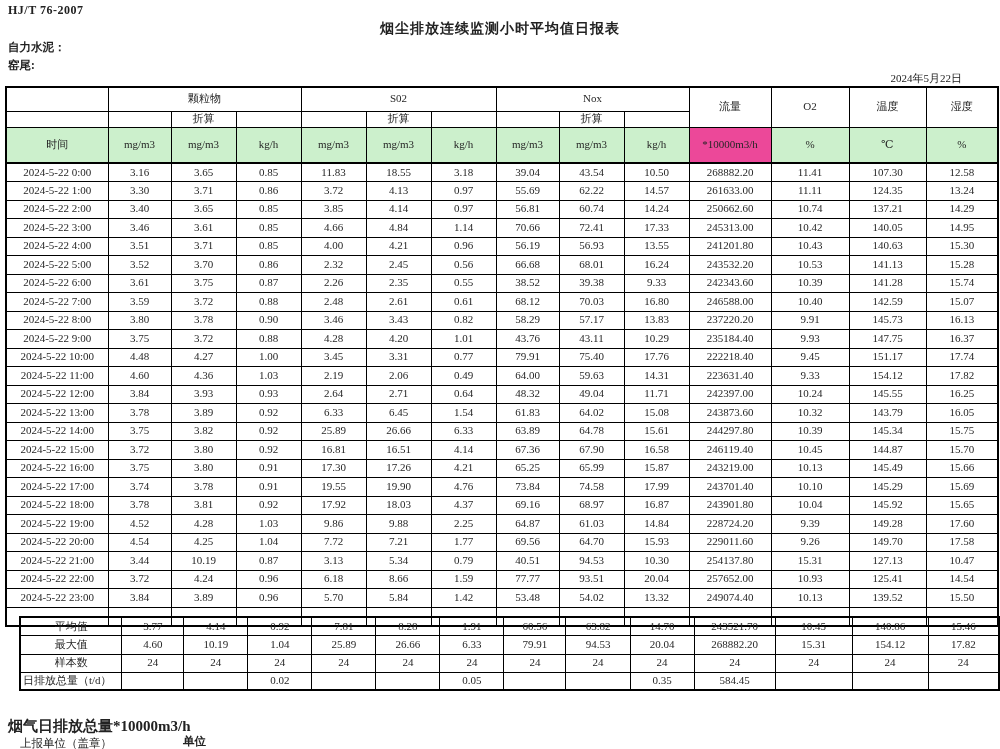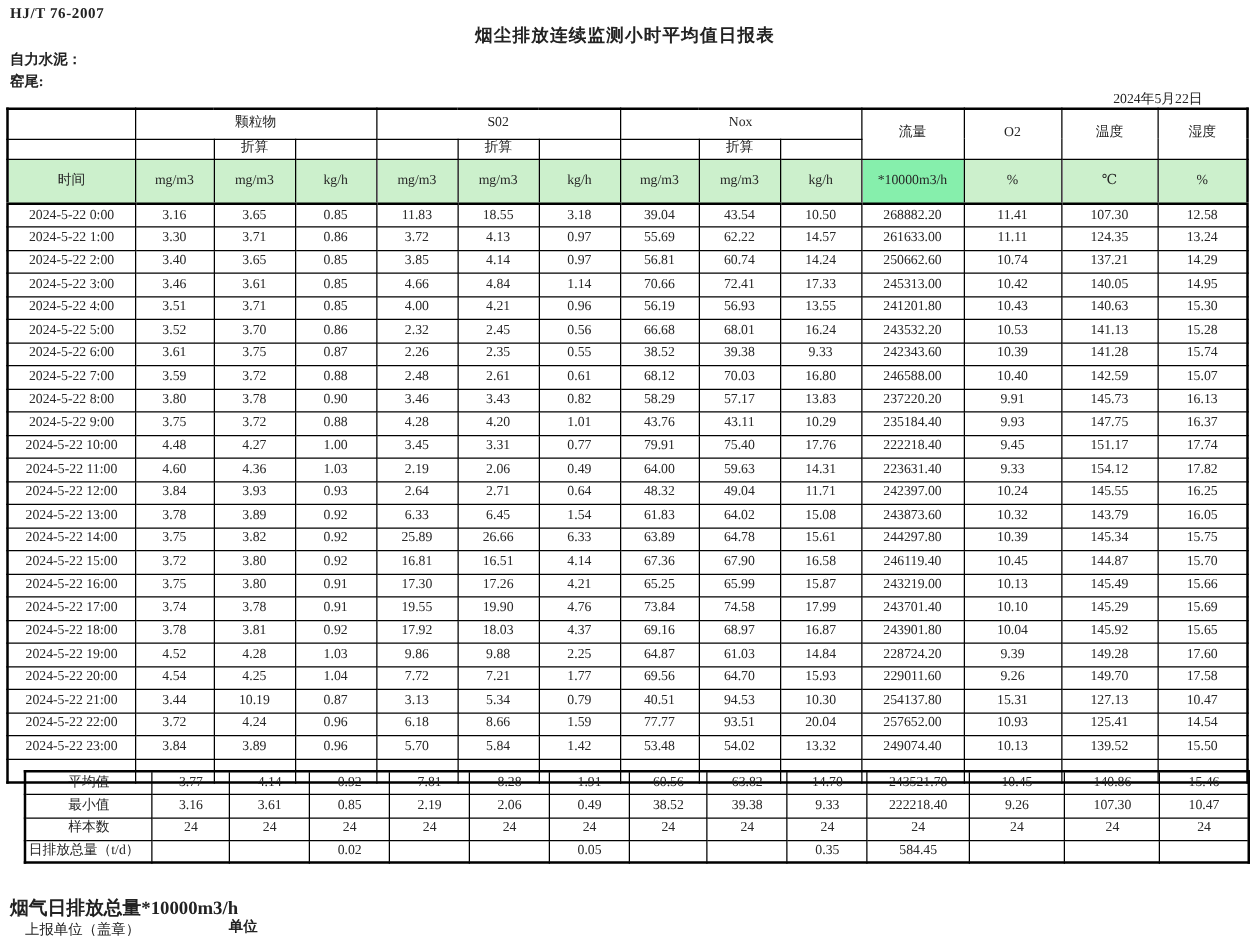--- a/index.html
+++ b/index.html
@@ -84,21 +84,21 @@
       <td style="background: rgb(204, 240, 204);">时间</td>
       <td style="background: rgb(204, 240, 204);">mg/m3</td>
       <td style="background: rgb(204, 240, 204);">mg/m3</td>
       <td style="background: rgb(204, 240, 204);">kg/h</td>
       <td style="background: rgb(204, 240, 204);">mg/m3</td>
       <td style="background: rgb(204, 240, 204);">mg/m3</td>
       <td style="background: rgb(204, 240, 204);">kg/h</td>
       <td style="background: rgb(204, 240, 204);">mg/m3</td>
       <td style="background: rgb(204, 240, 204);">mg/m3</td>
       <td style="background: rgb(204, 240, 204);">kg/h</td>
-      <td style="background: #86efac; margin-left: 13px;">*10000m3/h</td>
+      <td style="background: #ec4899; margin-left: 13px;">*10000m3/h</td>
       <td style="background: rgb(204, 240, 204);">%</td>
       <td style="background: rgb(204, 240, 204);">℃</td>
       <td style="background: rgb(204, 240, 204);">%</td>
     </tr>
   </thead>
   <tbody id="data-body">
       <tr>
         <td>2024-5-22 0:00</td>
         <td>3.16</td>
         <td>3.65</td>
@@ -529,34 +529,34 @@
         <td>1.91</td>
         <td>60.56</td>
         <td>63.82</td>
         <td>14.70</td>
         <td>243521.70</td>
         <td>10.45</td>
         <td>140.86</td>
         <td>15.46</td>
       </tr>
       <tr>
-        <td>最小值</td>
-        <td>3.16</td>
-        <td>3.61</td>
-        <td>0.85</td>
-        <td>2.19</td>
-        <td>2.06</td>
-        <td>0.49</td>
-        <td>38.52</td>
-        <td>39.38</td>
-        <td>9.33</td>
-        <td>222218.40</td>
-        <td>9.26</td>
-        <td>107.30</td>
-        <td>10.47</td>
+        <td>最大值</td>
+        <td>4.60</td>
+        <td>10.19</td>
+        <td>1.04</td>
+        <td>25.89</td>
+        <td>26.66</td>
+        <td>6.33</td>
+        <td>79.91</td>
+        <td>94.53</td>
+        <td>20.04</td>
+        <td>268882.20</td>
+        <td>15.31</td>
+        <td>154.12</td>
+        <td>17.82</td>
       </tr>
       <tr>
         <td>样本数</td>
         <td>24</td>
         <td>24</td>
         <td>24</td>
         <td>24</td>
         <td>24</td>
         <td>24</td>
         <td>24</td>

